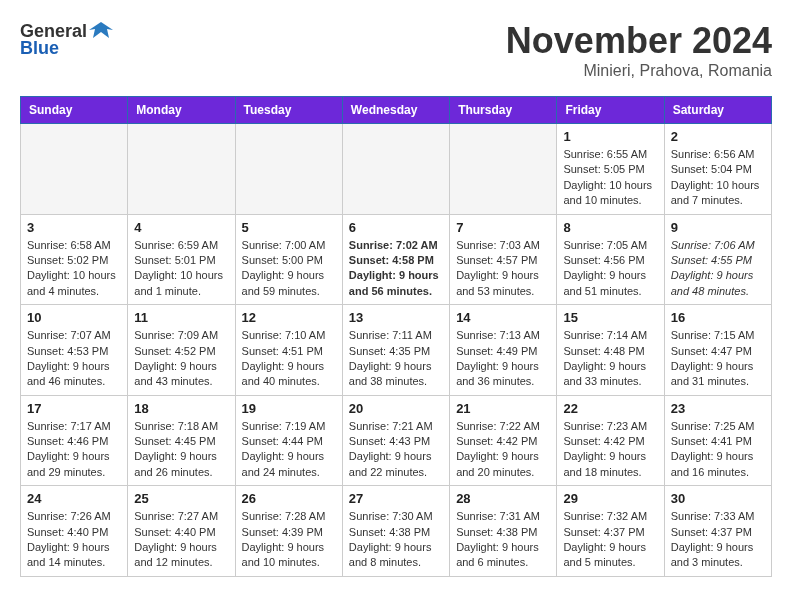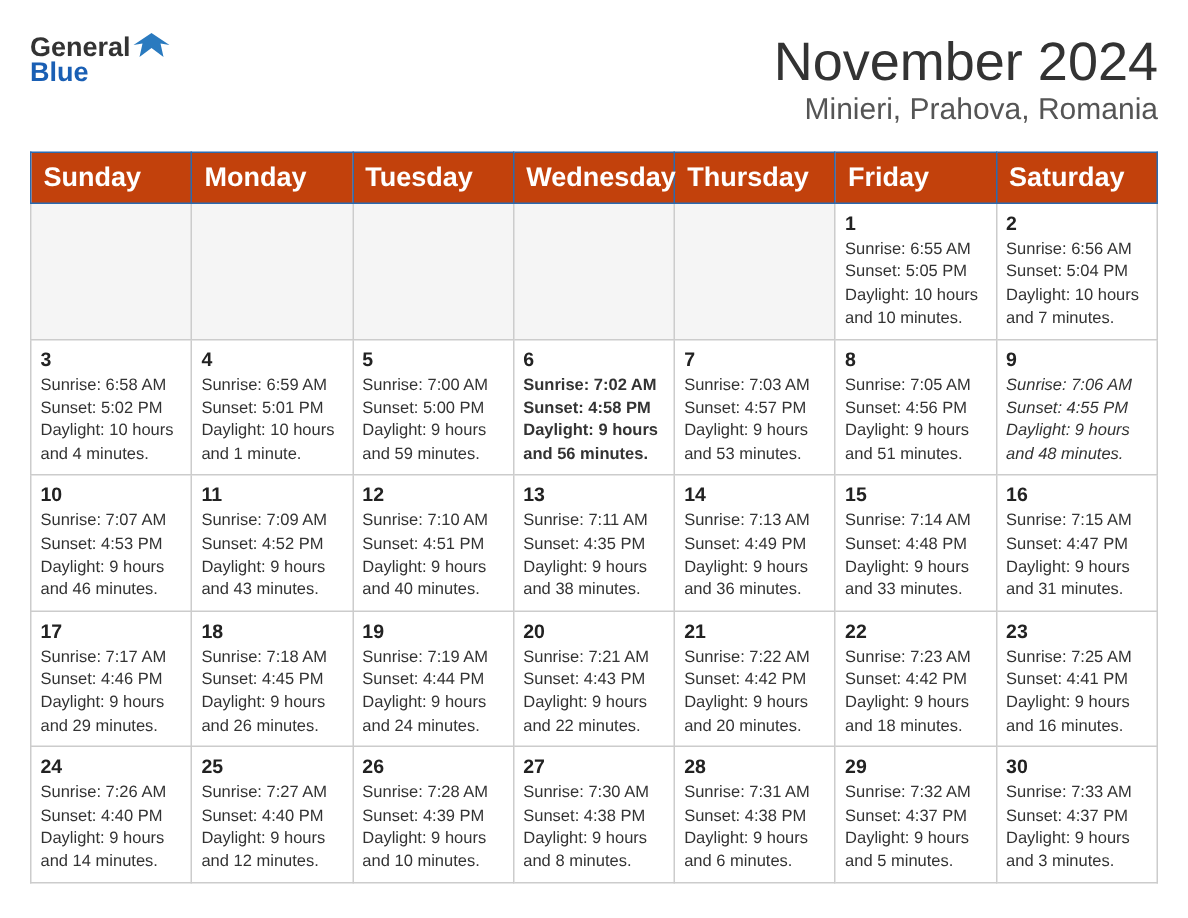--- a/index.html
+++ b/index.html
@@ -15,34 +15,34 @@
       justify-content: space-between;
       align-items: flex-start;
       margin-bottom: 16px;
     }
     .logo {
       display: flex;
       align-items: center;
       gap: 4px;
     }
     .title-area { text-align: right; }
-    .month-title { font-size: 36px; font-weight: normal; color: #333; }
-    .location { font-size: 20px; color: #555; }
+    .month-title { font-size: 36px; font-weight: bold; color: #333; }
+    .location { font-size: 16px; color: #555; }
 
     table {
       width: 100%;
       border-collapse: collapse;
       table-layout: fixed;
     }
     th {
-      background: #c2410c;
+      background: #6d28d9;
       color: #fff;
       text-align: left;
       padding: 6px 8px;
-      font-size: 18px;
+      font-size: 12px;
       font-weight: bold;
       border: 1px solid #2a6aaf;
     }
     td {
       vertical-align: top;
       border: 1px solid #ccc;
       padding: 5px 6px;
       font-size: 11px;
       color: #333;
       height: 90px;

